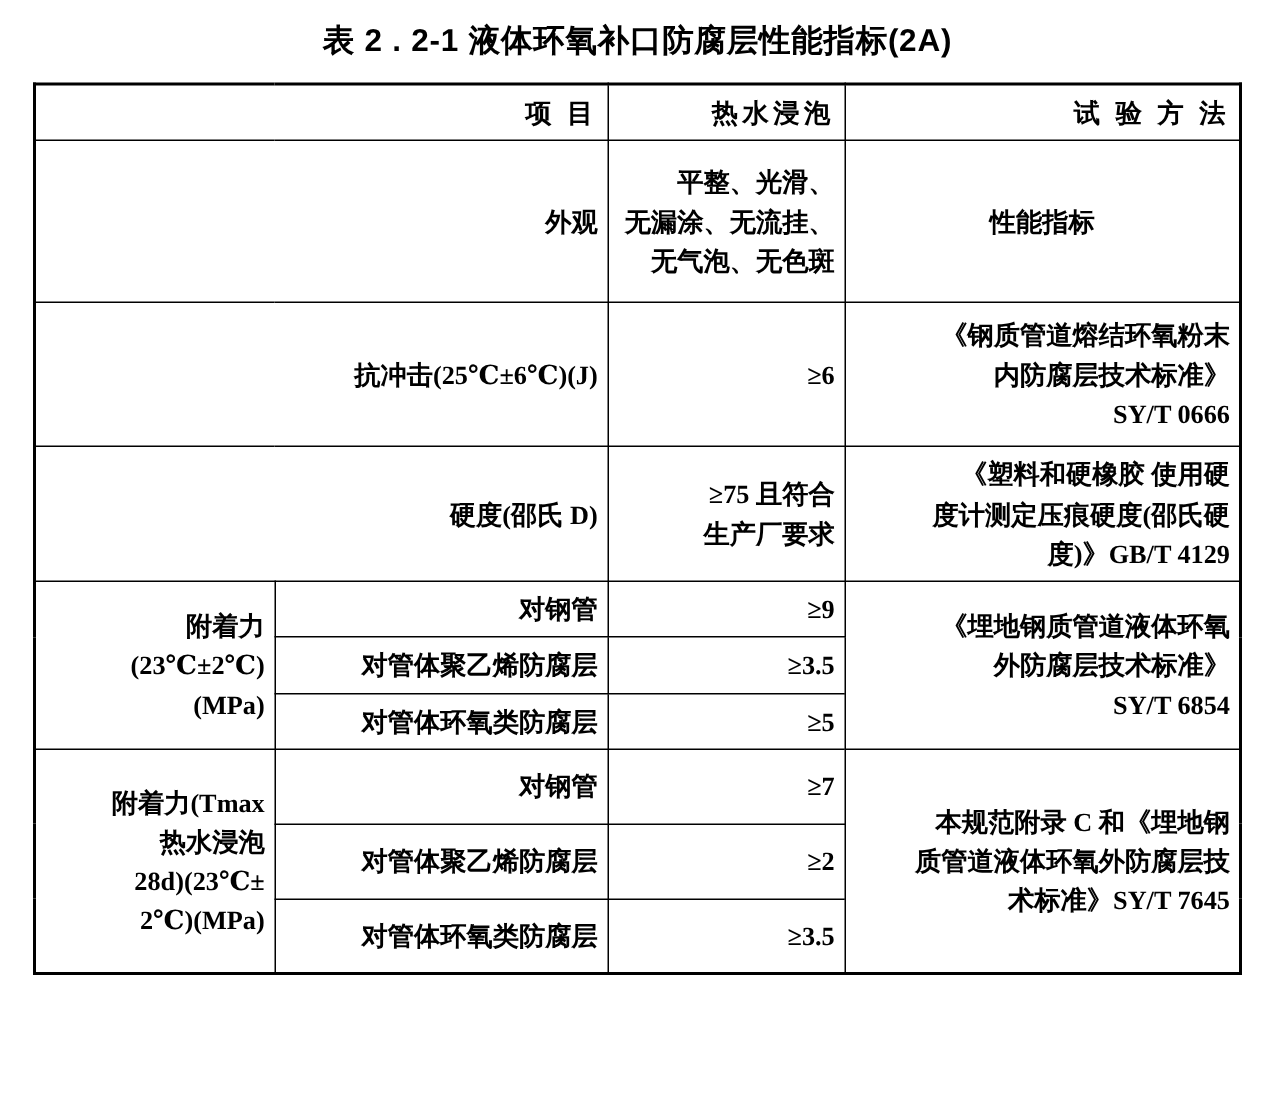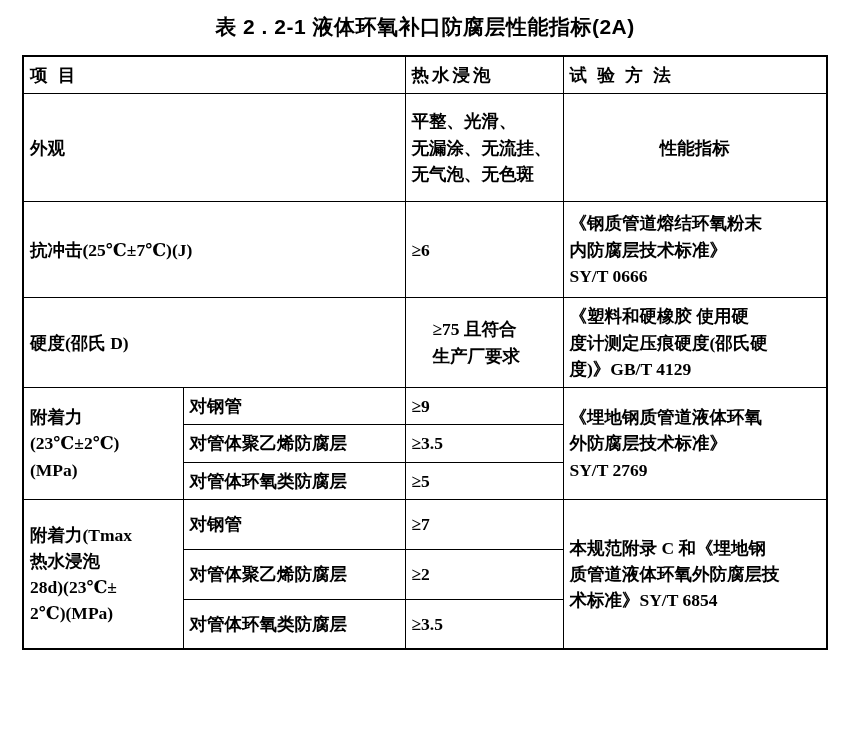--- a/index.html
+++ b/index.html
@@ -31,21 +31,21 @@
   }
   table.spec {
     border-collapse: collapse;
     width: 804px;
     margin: 0 auto;
     table-layout: fixed;
   }
   table.spec td, table.spec th {
     border: 1.5px solid #000;
     padding: 5px 6px;
-    text-align: left;
+    text-align: right;
     vertical-align: middle;
     font-size: 17.5px;
     font-weight: bold;
     line-height: 1.5;
     font-family: "Liberation Serif", "DejaVu Serif", serif;
   }
   table.spec {
     border: 2.5px solid #000;
   }
   .col-item   { width: 160px; }
@@ -94,21 +94,21 @@
 
       <tr class="row-h1">
         <td colspan="2">外观</td>
         <td class="multiline" style="white-space:pre-line;">平整、光滑、
 无漏涂、无流挂、
 无气泡、无色斑</td>
         <td class="method-cell" style="text-align:center;">性能指标</td>
       </tr>
 
       <tr class="row-h2">
-        <td colspan="2">抗冲击(25℃±7℃)(J)</td>
+        <td colspan="2">抗冲击(25℃±6℃)(J)</td>
         <td>≥6</td>
         <td class="method-cell" style="white-space:pre-line;">《钢质管道熔结环氧粉末
 内防腐层技术标准》
 SY/T 0666</td>
       </tr>
 
       <tr class="row-h3">
         <td colspan="2">硬度(邵氏 D)</td>
         <td class="multiline" style="white-space:pre-line;padding-left:27px;">≥75 且符合
 生产厂要求</td>
@@ -118,41 +118,41 @@
       </tr>
 
       <tr class="row-h4">
         <td rowspan="3" class="multiline" style="white-space:pre-line;">附着力
 (23℃±2℃)
 (MPa)</td>
         <td>对钢管</td>
         <td>≥9</td>
         <td rowspan="3" class="method-cell" style="white-space:pre-line;">《埋地钢质管道液体环氧
 外防腐层技术标准》
-SY/T 2769</td>
+SY/T 6854</td>
       </tr>
       <tr class="row-h4">
         <td>对管体聚乙烯防腐层</td>
         <td>≥3.5</td>
       </tr>
       <tr class="row-h4">
         <td>对管体环氧类防腐层</td>
         <td>≥5</td>
       </tr>
 
       <tr style="height:50px;padding-left:34px;">
         <td rowspan="3" class="multiline" style="white-space:pre-line;">附着力(Tmax
 热水浸泡
 28d)(23℃±
 2℃)(MPa)</td>
         <td>对钢管</td>
         <td>≥7</td>
         <td rowspan="3" class="method-cell" style="white-space:pre-line;">本规范附录 C 和《埋地钢
 质管道液体环氧外防腐层技
-术标准》SY/T 6854</td>
+术标准》SY/T 7645</td>
       </tr>
       <tr style="height:50px;">
         <td>对管体聚乙烯防腐层</td>
         <td>≥2</td>
       </tr>
       <tr style="height:50px;">
         <td>对管体环氧类防腐层</td>
         <td>≥3.5</td>
       </tr>
     </tbody>

